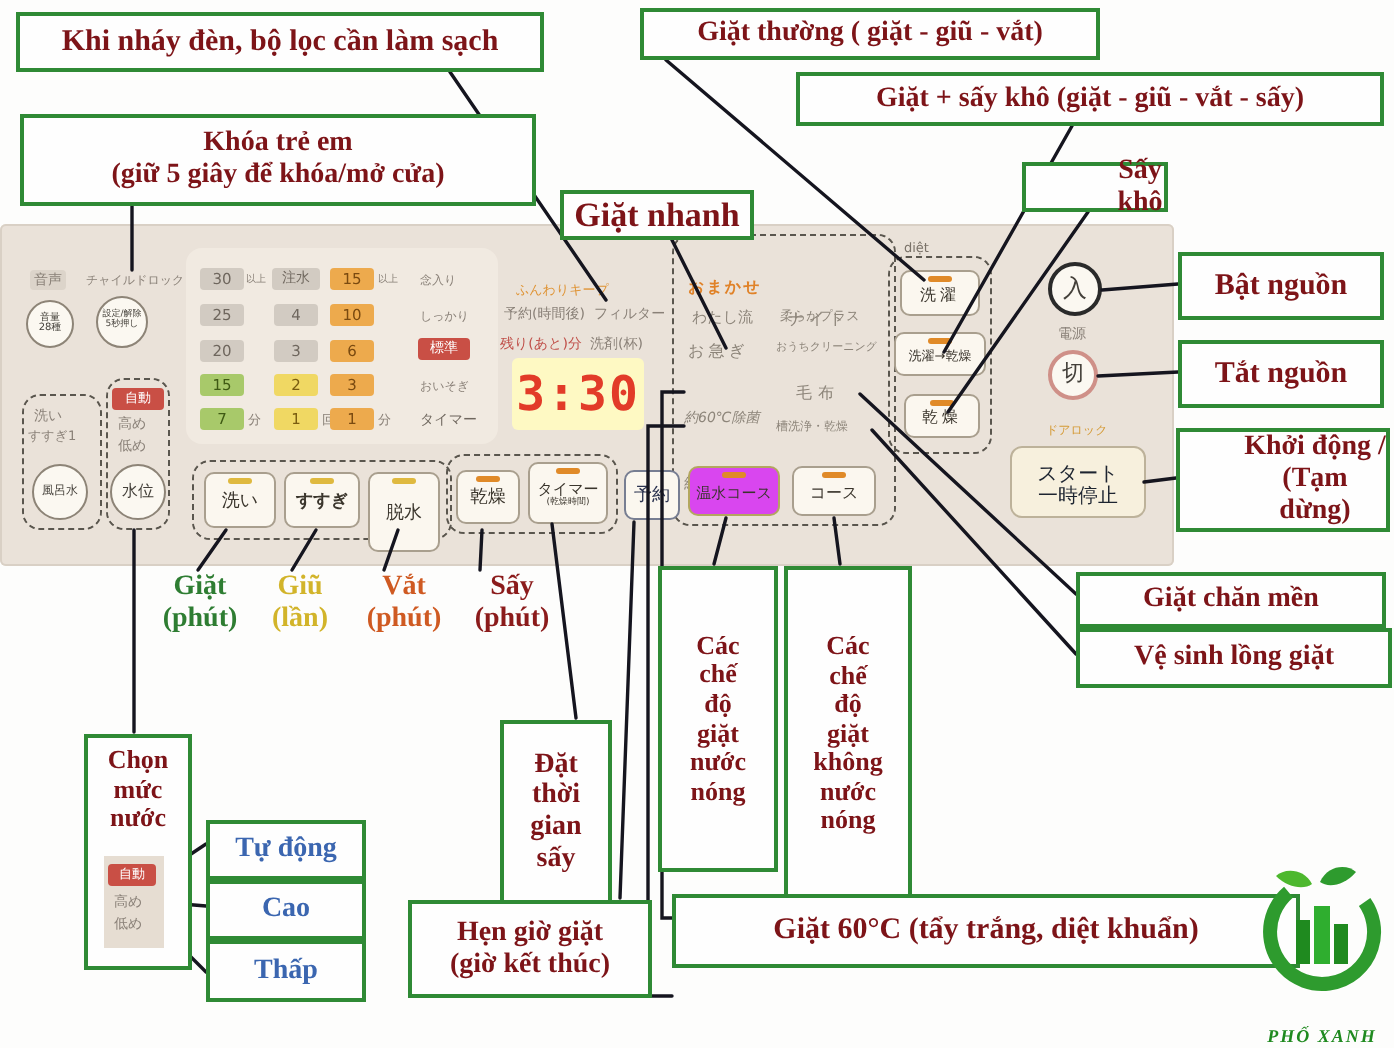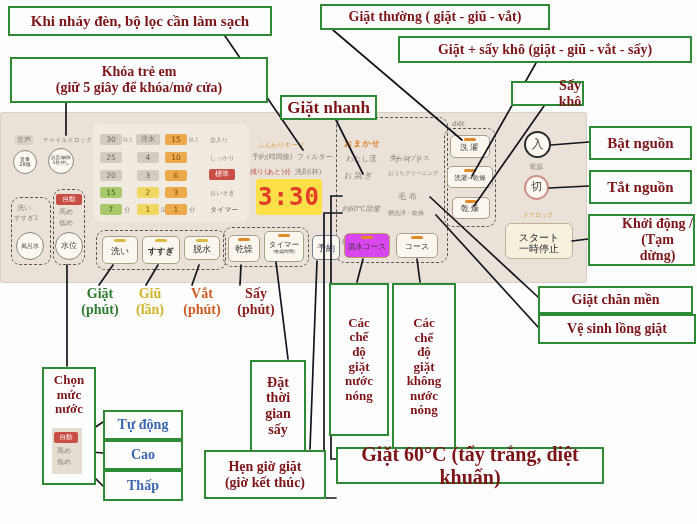--- a/index.html
+++ b/index.html
@@ -34,21 +34,21 @@
   .led{position:absolute;top:2px;left:50%;transform:translateX(-50%);width:12px;height:3px;
        background:#dfb93f;border-radius:2px;}
   .led.o{background:#e08a28;}
   .circ{position:absolute;border-radius:50%;background:#fbf8f1;border:1.5px solid #8d8477;
         display:flex;flex-direction:column;align-items:center;justify-content:center;
         font-family:"DejaVu Sans",sans-serif;color:#44403a;z-index:3;box-sizing:border-box;
         text-align:center;line-height:1.1;}
   .citem{position:absolute;font-size:7.5px;color:#8d857a;font-family:"DejaVu Sans",sans-serif;
          white-space:nowrap;z-index:2;}
   .lines{position:absolute;left:0;top:0;z-index:6;pointer-events:none;}
-  .disp{position:absolute;left:256px;top:179px;width:66px;height:36px;background:#fde047;
+  .disp{position:absolute;left:256px;top:179px;width:66px;height:36px;background:#fef9c3;
         border-radius:3px;display:flex;align-items:center;justify-content:center;z-index:2;
         font-family:"DejaVu Sans Mono",monospace;font-weight:bold;font-size:24px;color:#e23b28;
         letter-spacing:1px;}
   .logo{position:absolute;left:626px;top:430px;width:70px;height:92px;z-index:8;text-align:center;}
   .logo .brand{color:#1f8a1f;font-weight:bold;font-style:italic;font-size:9px;letter-spacing:1px;}
 </style>
 </head>
 <body>
 
 <div class="canvas">
@@ -112,21 +112,21 @@
 
   <div class="dashed" style="left:96px;top:230px;width:130px;height:40px;"></div>
   <div class="pbtn" style="left:102px;top:236px;width:36px;height:28px;font-size:9px;">
       <span class="led"></span>
       <span>洗い</span>
     </div>
   <div class="pbtn" style="left:142px;top:236px;width:38px;height:28px;font-size:8.5px;font-weight:bold;">
       <span class="led"></span>
       <span>すすぎ</span>
     </div>
-  <div class="pbtn" style="left:184px;top:236px;width:36px;height:24px;font-size:9px;">
+  <div class="pbtn" style="left:184px;top:236px;width:36px;height:40px;font-size:9px;">
       <span class="led"></span>
       <span>脱水</span>
     </div>
   <div class="dashed" style="left:223px;top:227px;width:86px;height:40px;"></div>
   <div class="pbtn" style="left:228px;top:235px;width:32px;height:27px;font-size:9px;">
       <span class="led o"></span>
       <span>乾燥</span>
     </div>
   <div class="pbtn" style="left:264px;top:231px;width:40px;height:31px;">
       <span class="led o"></span>
@@ -257,16 +257,27 @@
   <span class="chip redchip" style="left:54px;top:432px;width:24px;font-size:6.5px;z-index:10;">自動</span>
   <div class="plabel" style="left:57px;top:446px;font-size:7px;z-index:10;">高め</div>
   <div class="plabel" style="left:57px;top:457px;font-size:7px;z-index:10;">低め</div>
 
   <div class="abox blue" style="left:103px;top:410px;width:80px;height:30px;font-size:14px;">Tự động</div>
   <div class="abox blue" style="left:103px;top:440px;width:80px;height:30px;font-size:14px;">Cao</div>
   <div class="abox blue" style="left:103px;top:470px;width:80px;height:31px;font-size:14px;">Thấp</div>
 
   <div class="abox" style="left:204px;top:450px;width:122px;height:49px;font-size:14px;">Hẹn giờ giặt
 (giờ kết thúc)</div>
-  <div class="abox" style="left:336px;top:447px;width:268px;height:37px;font-size:20px;">Giặt 60°C (tẩy trắng, diệt khuẩn)</div>
-
+  <div class="abox" style="left:336px;top:447px;width:314px;height:37px;font-size:15px;">Giặt 60°C (tẩy trắng, diệt khuẩn)</div>
+
+  <div class="logo">
+    <svg width="70" height="78" viewBox="0 0 70 78">
+      <path d="M35,10 a26,26 0 1,0 0.1,0" fill="none" stroke="#2e9b2e" stroke-width="7" stroke-dasharray="120 45" transform="rotate(-40 35 36)"></path>
+      <rect x="22" y="30" width="7" height="22" fill="#1f8a1f"></rect>
+      <rect x="31" y="23" width="8" height="29" fill="#2fae2f"></rect>
+      <rect x="41" y="32" width="7" height="20" fill="#1f8a1f"></rect>
+      <path d="M30,12 C26,4 16,4 12,8 C18,14 26,15 30,12 Z" fill="#4db82e"></path>
+      <path d="M34,11 C38,2 48,2 52,6 C46,13 38,14 34,11 Z" fill="#2e9b2e"></path>
+    </svg>
+    <div class="brand">PHỐ XANH</div>
+  </div>
 
 </div>
 
 </body></html>

